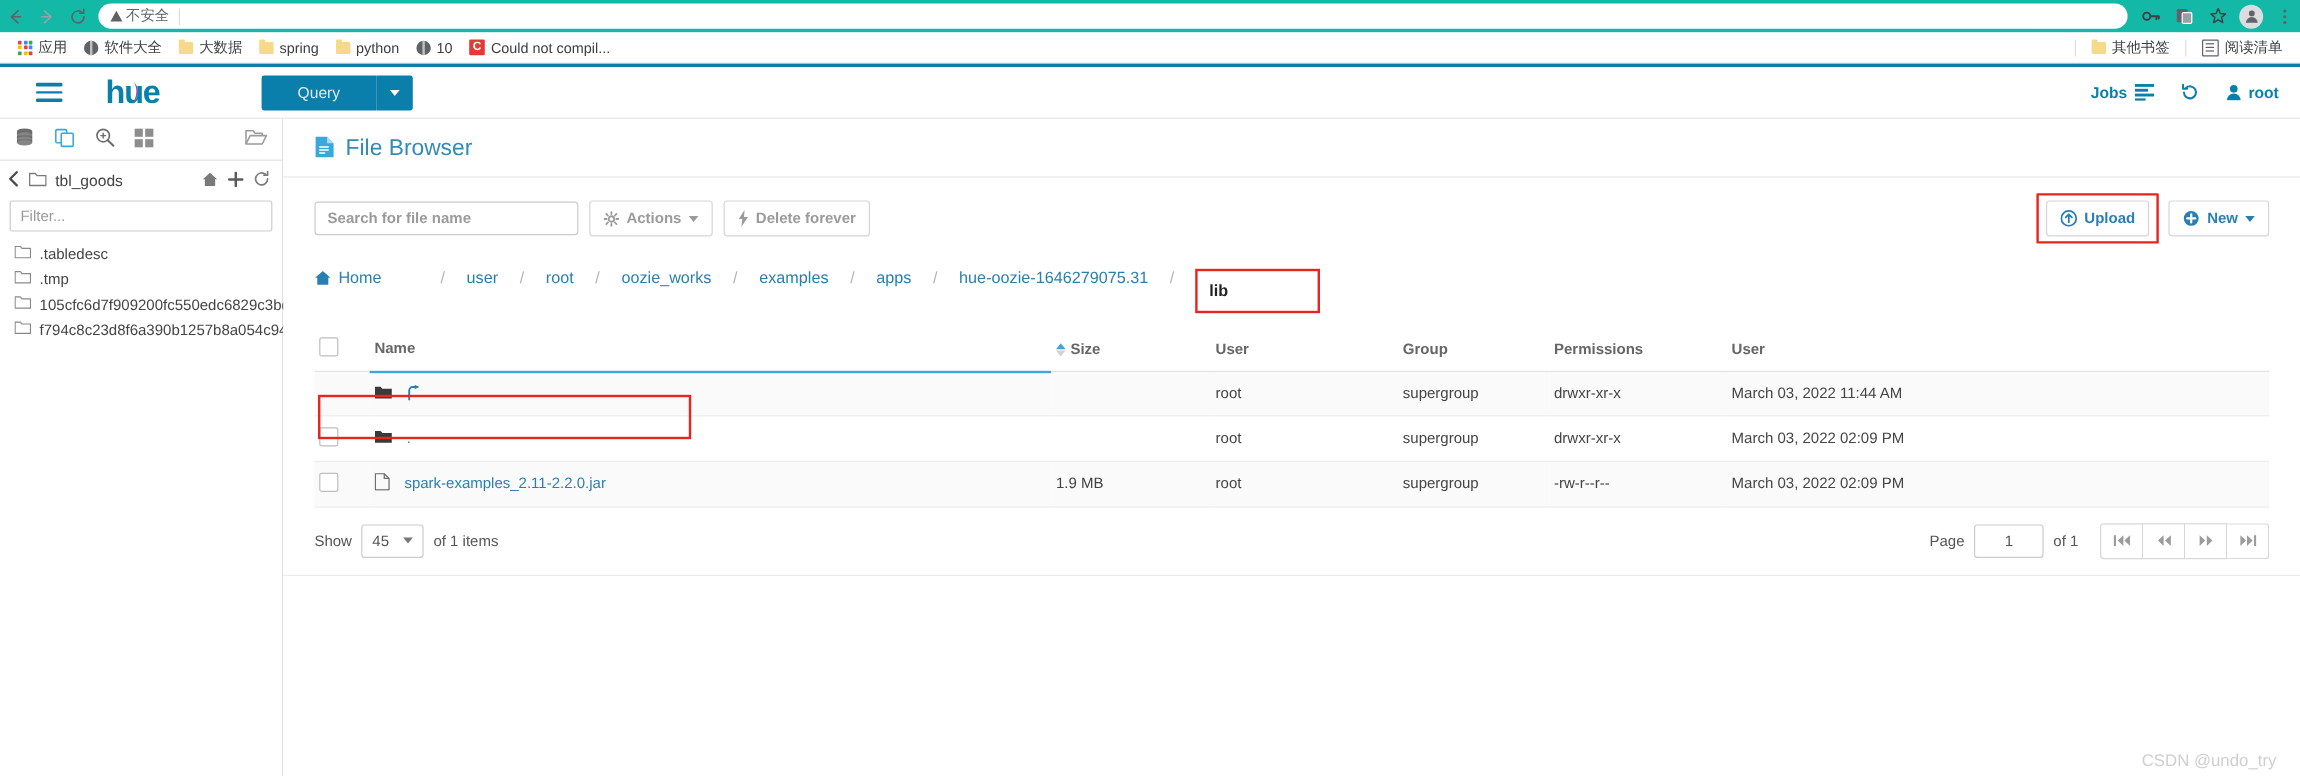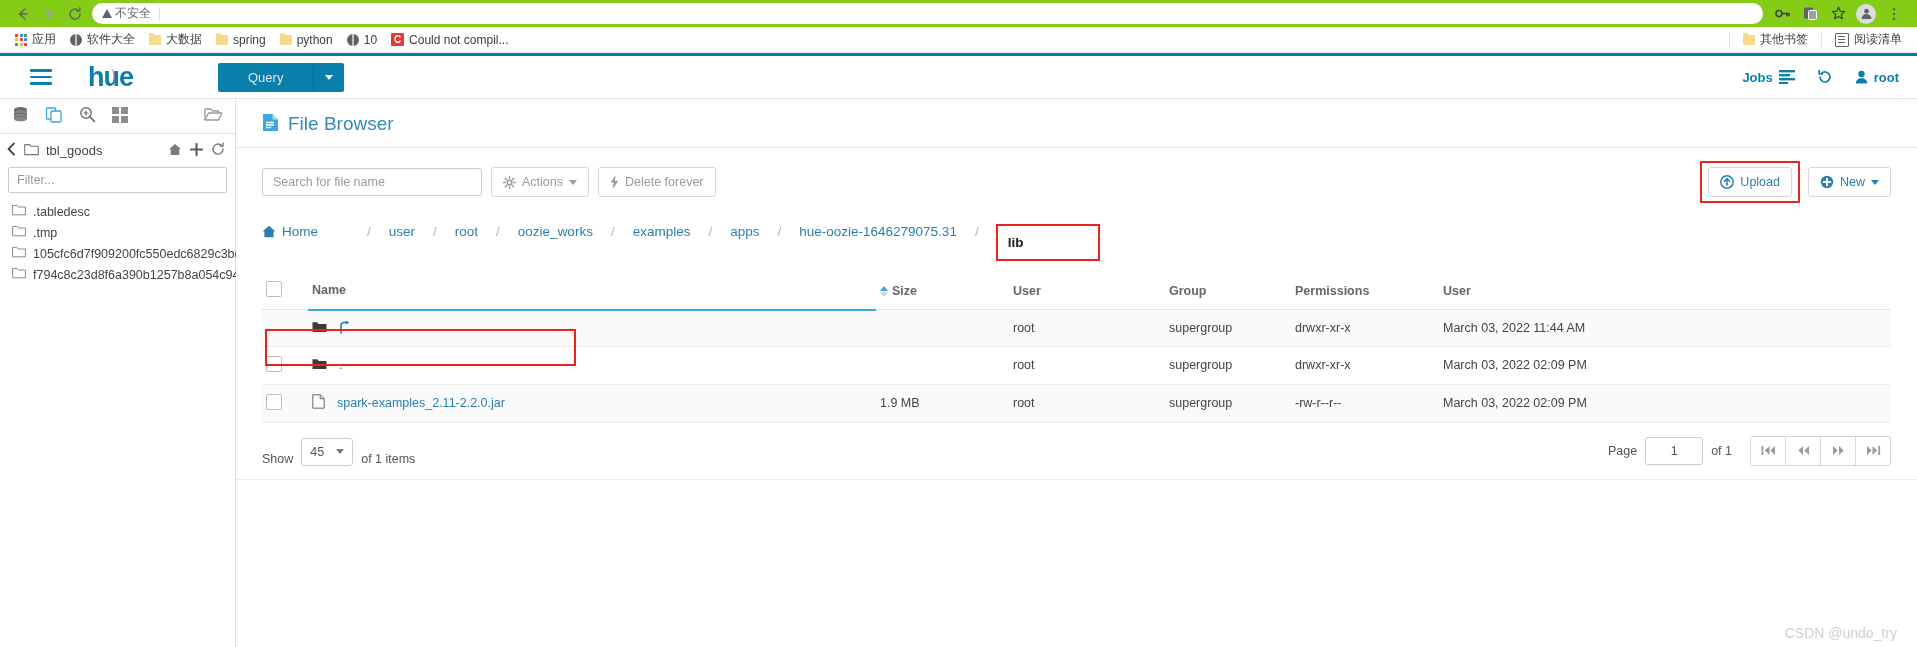--- a/index.html
+++ b/index.html
@@ -19,22 +19,22 @@
 
   
   .browser-chrome {
     width: 100%;
     background: #f1f3f4;
   }
   .url-row {
     display: flex;
     align-items: center;
     height: 27px;
-    padding: 0 10px;
-    background: #84cc16;
+    padding: 0 0;
+    background: #14b8a6;
   }
   .nav-btn {
     width: 26px;
     height: 26px;
     display: flex;
     align-items: center;
     justify-content: center;
     color: #5f6368;
     font-size: 16px;
     flex: 0 0 auto;
@@ -351,20 +351,21 @@
   }
   .fb-title {
     font-size: 19px;
     color: #338bb8;
   }
   .fb-toolbar {
     display: flex;
     align-items: center;
     padding: 13px 26px 13px 26px;
     gap: 9px;
+    font-weight: bold;
   }
   .search-file {
     width: 198px;
     height: 26px;
     border: 1px solid #ccc;
     border-radius: 3px;
     display: flex;
     align-items: center;
     padding: 0 10px;
     color: #9b9b9b;
@@ -478,21 +479,21 @@
   }
   .row-highlight {
     position: absolute;
     border: 2px solid #e8241f;
     pointer-events: none;
   }
 
   
   .fb-footer {
     display: flex;
-    align-items: flex-end;
+    align-items: center;
     padding: 13px 26px;
     font-size: 12.5px;
     color: #555;
     gap: 8px;
   }
   .sel-show {
     height: 26px;
     border: 1px solid #ccc;
     border-radius: 3px;
     display: inline-flex;

